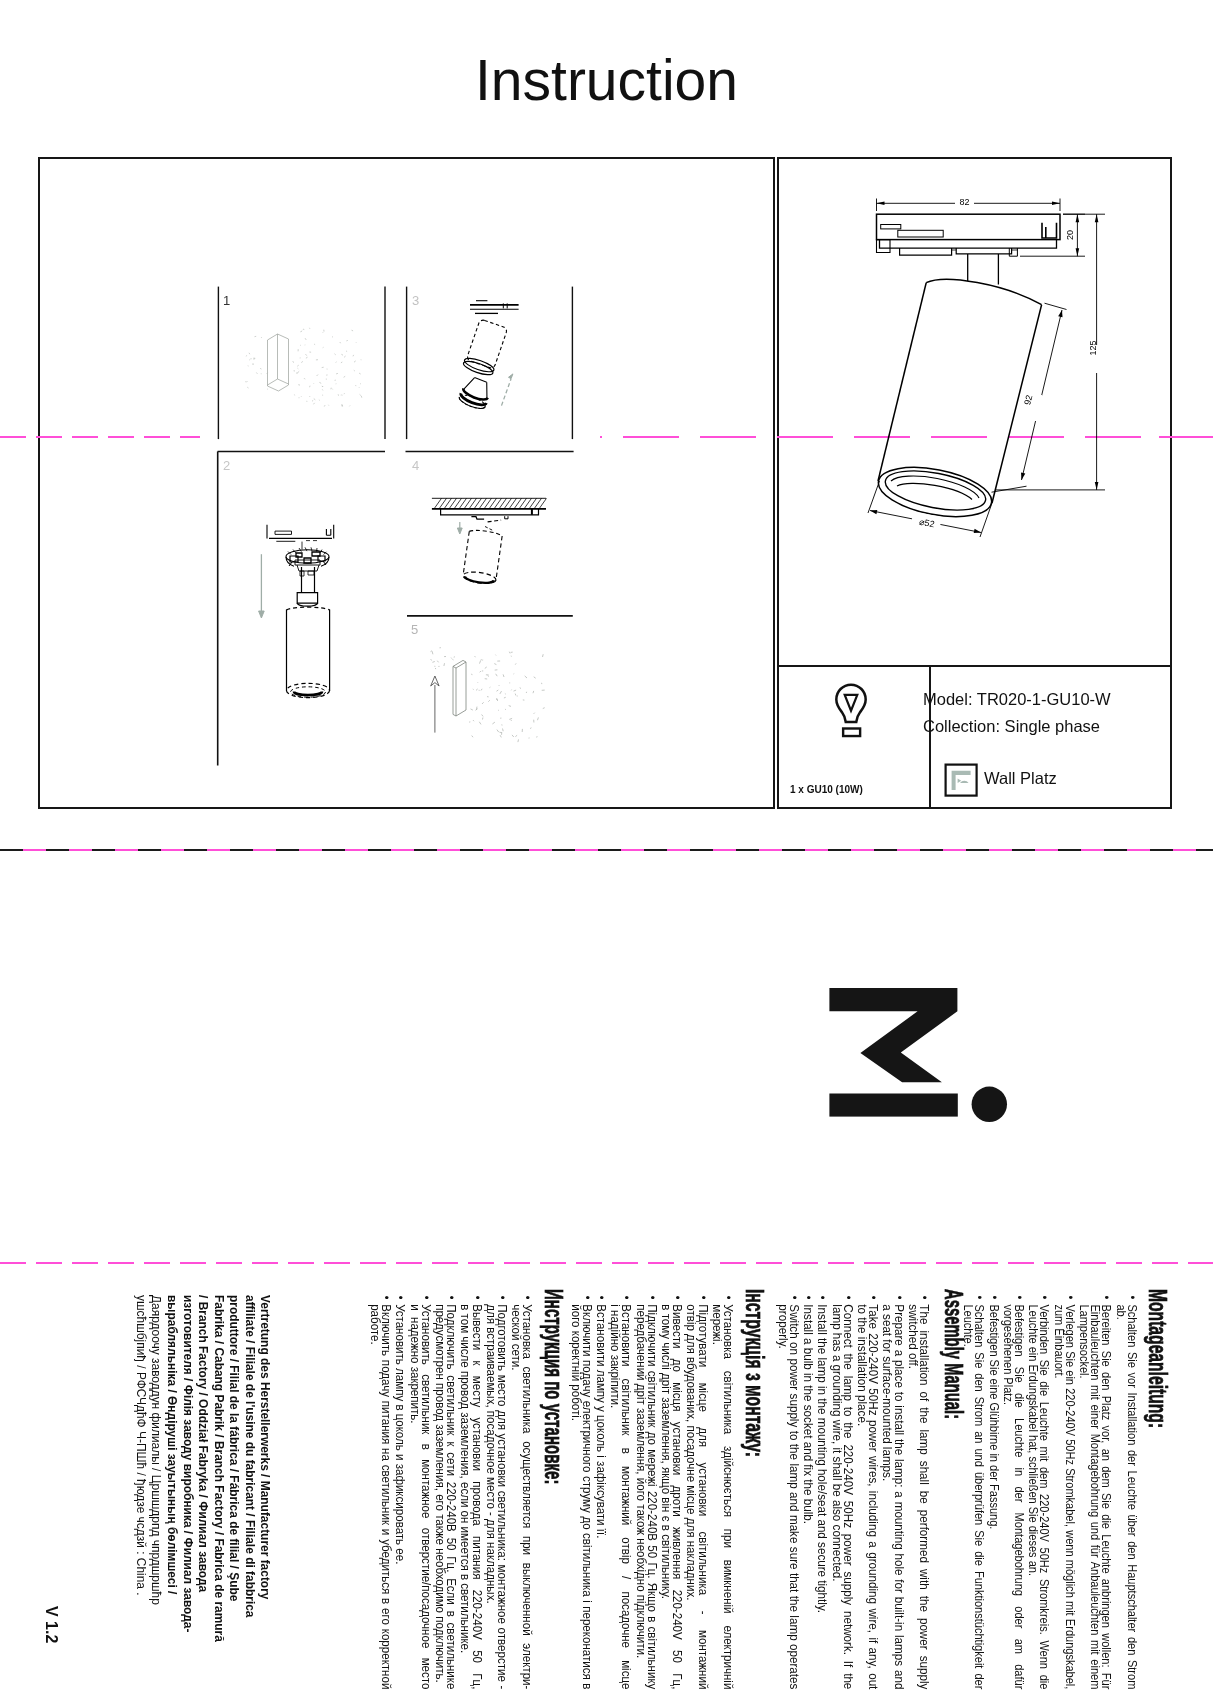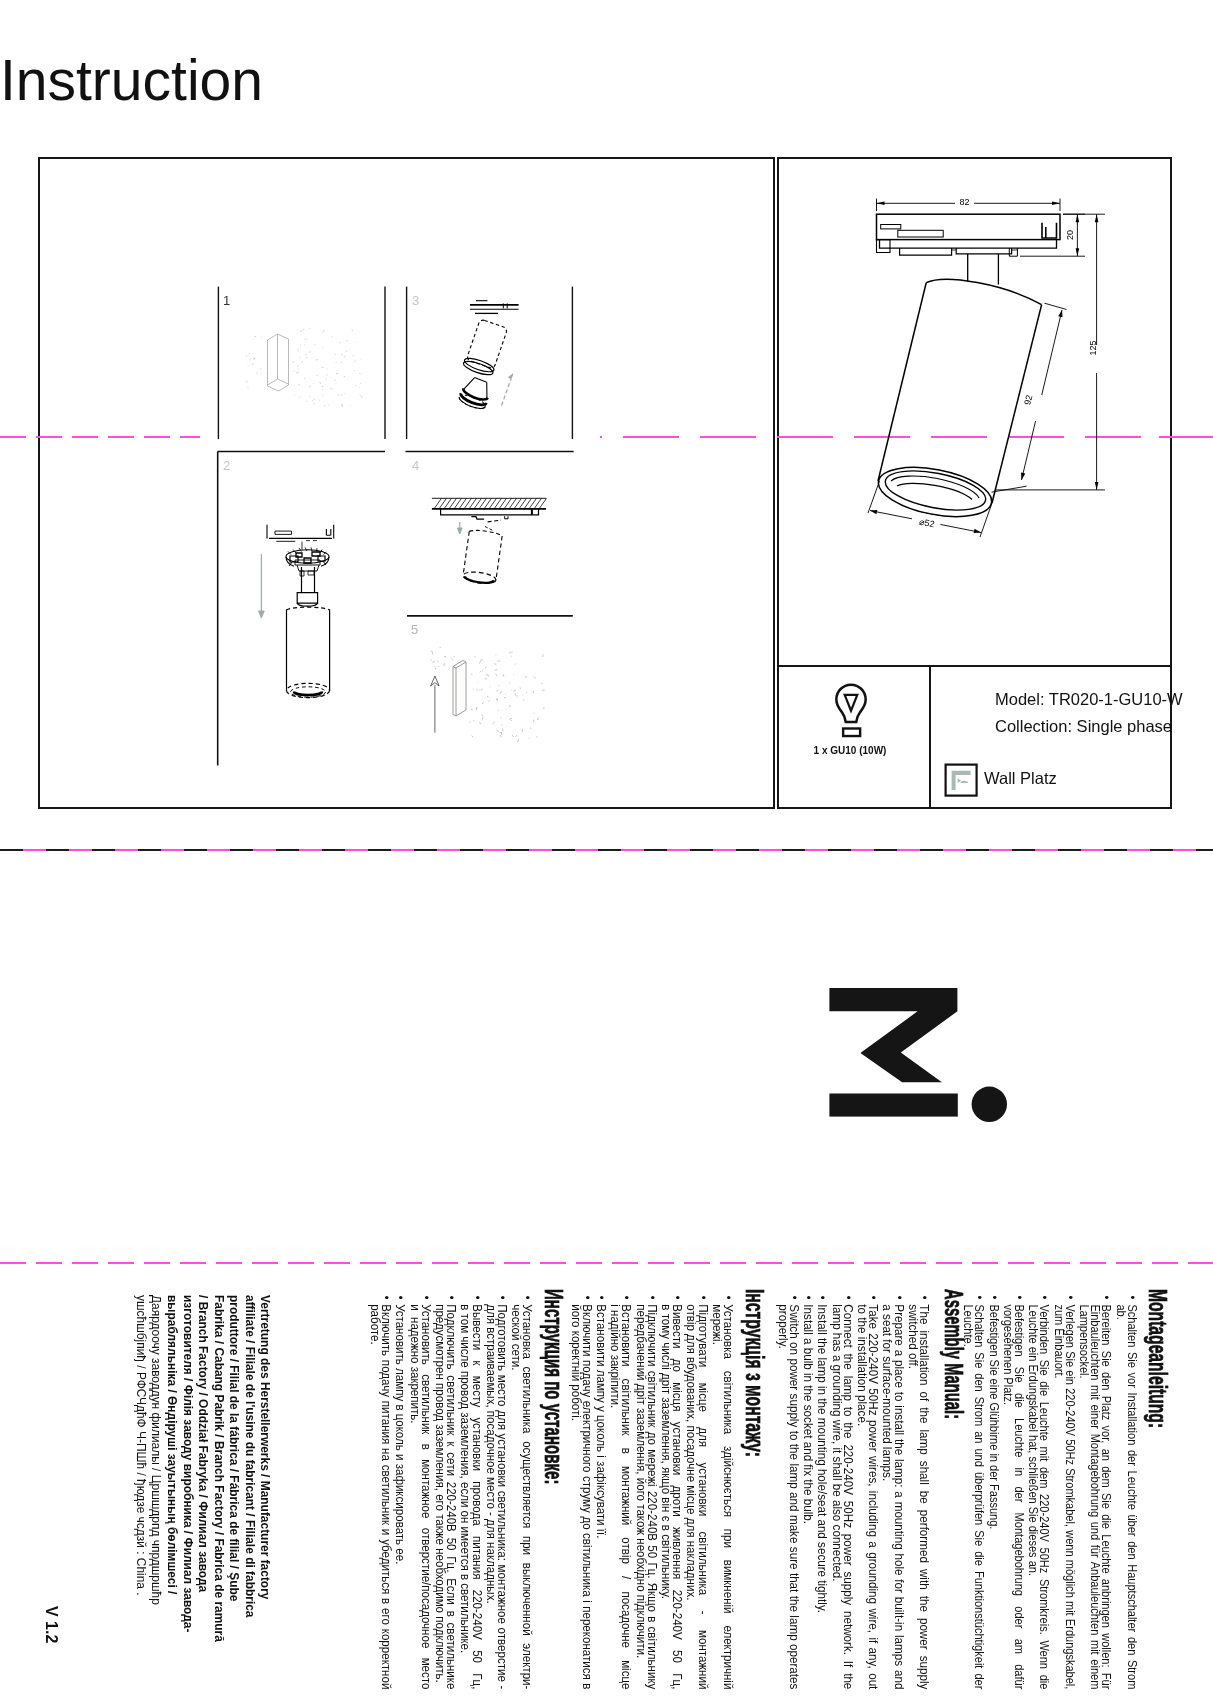--- a/index.html
+++ b/index.html
@@ -3,56 +3,56 @@
 <meta charset="utf-8">
 <style>
   html,body{margin:0;padding:0;background:#fff;}
   body{width:1213px;height:1701px;position:relative;overflow:hidden;
        font-family:"Liberation Sans",sans-serif;}
   .abs{position:absolute;}
 </style>
 </head>
 <body>
 
-<div class="abs" style="left:0;right:0;top:47px;font-size:57px;color:#111;">Instruction</div>
+<div class="abs" style="left:0;right:0;top:47px;text-align:center;font-size:57px;color:#111;">Instruction</div>
 
 <div class="abs" style="left:0;top:436px;width:200px;height:2px;background:repeating-linear-gradient(90deg,#ff4fd8 0 26px,rgba(0,0,0,0) 26px 36px);z-index:5;"></div>
 
 <div class="abs" style="left:600px;top:436px;width:613px;height:2px;background:repeating-linear-gradient(90deg,#ff4fd8 0 56px,rgba(0,0,0,0) 56px 77px);background-position:-54px 0;z-index:3;"></div>
 
 <div class="abs" style="left:0;top:849px;width:1213px;height:2px;background:repeating-linear-gradient(90deg,#1c1c1c 0 23px,#ff4fd8 23px 46px);"></div>
 
 <div class="abs" style="left:0;top:1262px;width:1213px;height:2px;background:repeating-linear-gradient(90deg,#ff4fd8 0 26px,rgba(0,0,0,0) 26px 36px);"></div>
 
 <div class="abs" style="left:38px;top:157px;width:737px;height:652px;border:2.2px solid #161616;box-sizing:border-box;background:#fff;z-index:2;"></div>
 
 <div class="abs" style="left:777px;top:157px;width:395px;height:652px;border:2.2px solid #161616;box-sizing:border-box;background:#fff;z-index:2;"></div>
 
 <div class="abs" style="left:777px;top:665px;width:395px;height:2.2px;background:#161616;z-index:4;"></div>
 
 <div class="abs" style="left:928.6px;top:665px;width:2.2px;height:144px;background:#161616;z-index:4;"></div>
 
-<div class="abs" style="left:995px;top:686px;font-size:16.5px;color:#111;line-height:26.6px;z-index:4;">Model: TR020-1-GU10-W<br>Collection: Single phase</div>
+<div class="abs" style="left:923px;top:686px;font-size:16.5px;color:#111;line-height:26.6px;z-index:4;">Model: TR020-1-GU10-W<br>Collection: Single phase</div>
 
 <svg class="abs" style="left:943px;top:762px;z-index:4;" width="36" height="36" viewBox="0 0 36 36">
   <rect x="2.6" y="2.6" width="31" height="31" fill="none" stroke="#111" stroke-width="2.2"></rect>
   <path d="M8.6 8.7 h19 v4.2 h-15 v15 h-4 z" fill="#a9bab4"></path>
   <path d="M14.6 16.5 l3.6 2.2 -3.6 2.2 z" fill="#a9bab4"></path>
   <path d="M25.6 21 a5.2 5.2 0 0 0 -8.6 0 z" fill="#a9bab4"></path>
 </svg>
 
 <div class="abs" style="left:984px;top:769px;font-size:16.5px;color:#111;z-index:4;">Wall Platz</div>
 
 <svg class="abs" style="left:831px;top:681px;z-index:4;" width="40" height="65" viewBox="0 0 38 62">
   <path d="M19 3.5 C11.2 3.5 5 9.8 5 17.6 C5 23 7.7 26.3 10.4 29.8 C12.4 32.4 13.6 36.3 14 39.1 L24 39.1 C24.4 36.3 25.6 32.4 27.6 29.8 C30.3 26.3 33 23 33 17.6 C33 9.8 26.8 3.5 19 3.5 Z" fill="none" stroke="#111" stroke-width="2.4"></path>
   <path d="M13 13.2 L25 13.2 L19 28.4 Z" fill="none" stroke="#111" stroke-width="2.1"></path>
   <rect x="11.5" y="45.3" width="16.2" height="7.2" fill="none" stroke="#111" stroke-width="2.3"></rect>
 </svg>
 
-<div class="abs" style="left:790px;top:745px;width:120px;text-align:center;font-size:10px;font-weight:bold;color:#111;z-index:4;">1 x GU10 (10W)</div>
+<div class="abs" style="left:790px;top:784px;width:120px;text-align:left;font-size:10px;font-weight:bold;color:#111;z-index:4;">1 x GU10 (10W)</div>
 
 <svg class="abs" style="left:820px;top:980px;" width="200" height="150" viewBox="0 0 200 150">
   <polygon points="9.4,7.9 137.4,7.9 137.4,31.3 80.8,72.5 121.9,102.2 82.1,102.2 40.4,72.9 97.6,31.3 9.4,31.3" fill="#151515"></polygon>
   <rect x="9.4" y="113.5" width="128.4" height="23.1" fill="#151515"></rect>
   <circle cx="169.3" cy="124.3" r="17.7" fill="#151515"></circle>
 </svg>
 
 <svg class="abs" style="left:38px;top:157px;z-index:3;" width="737" height="652" viewBox="38 157 737 652">
 
   <g stroke="#111" stroke-width="1.4" fill="none">

